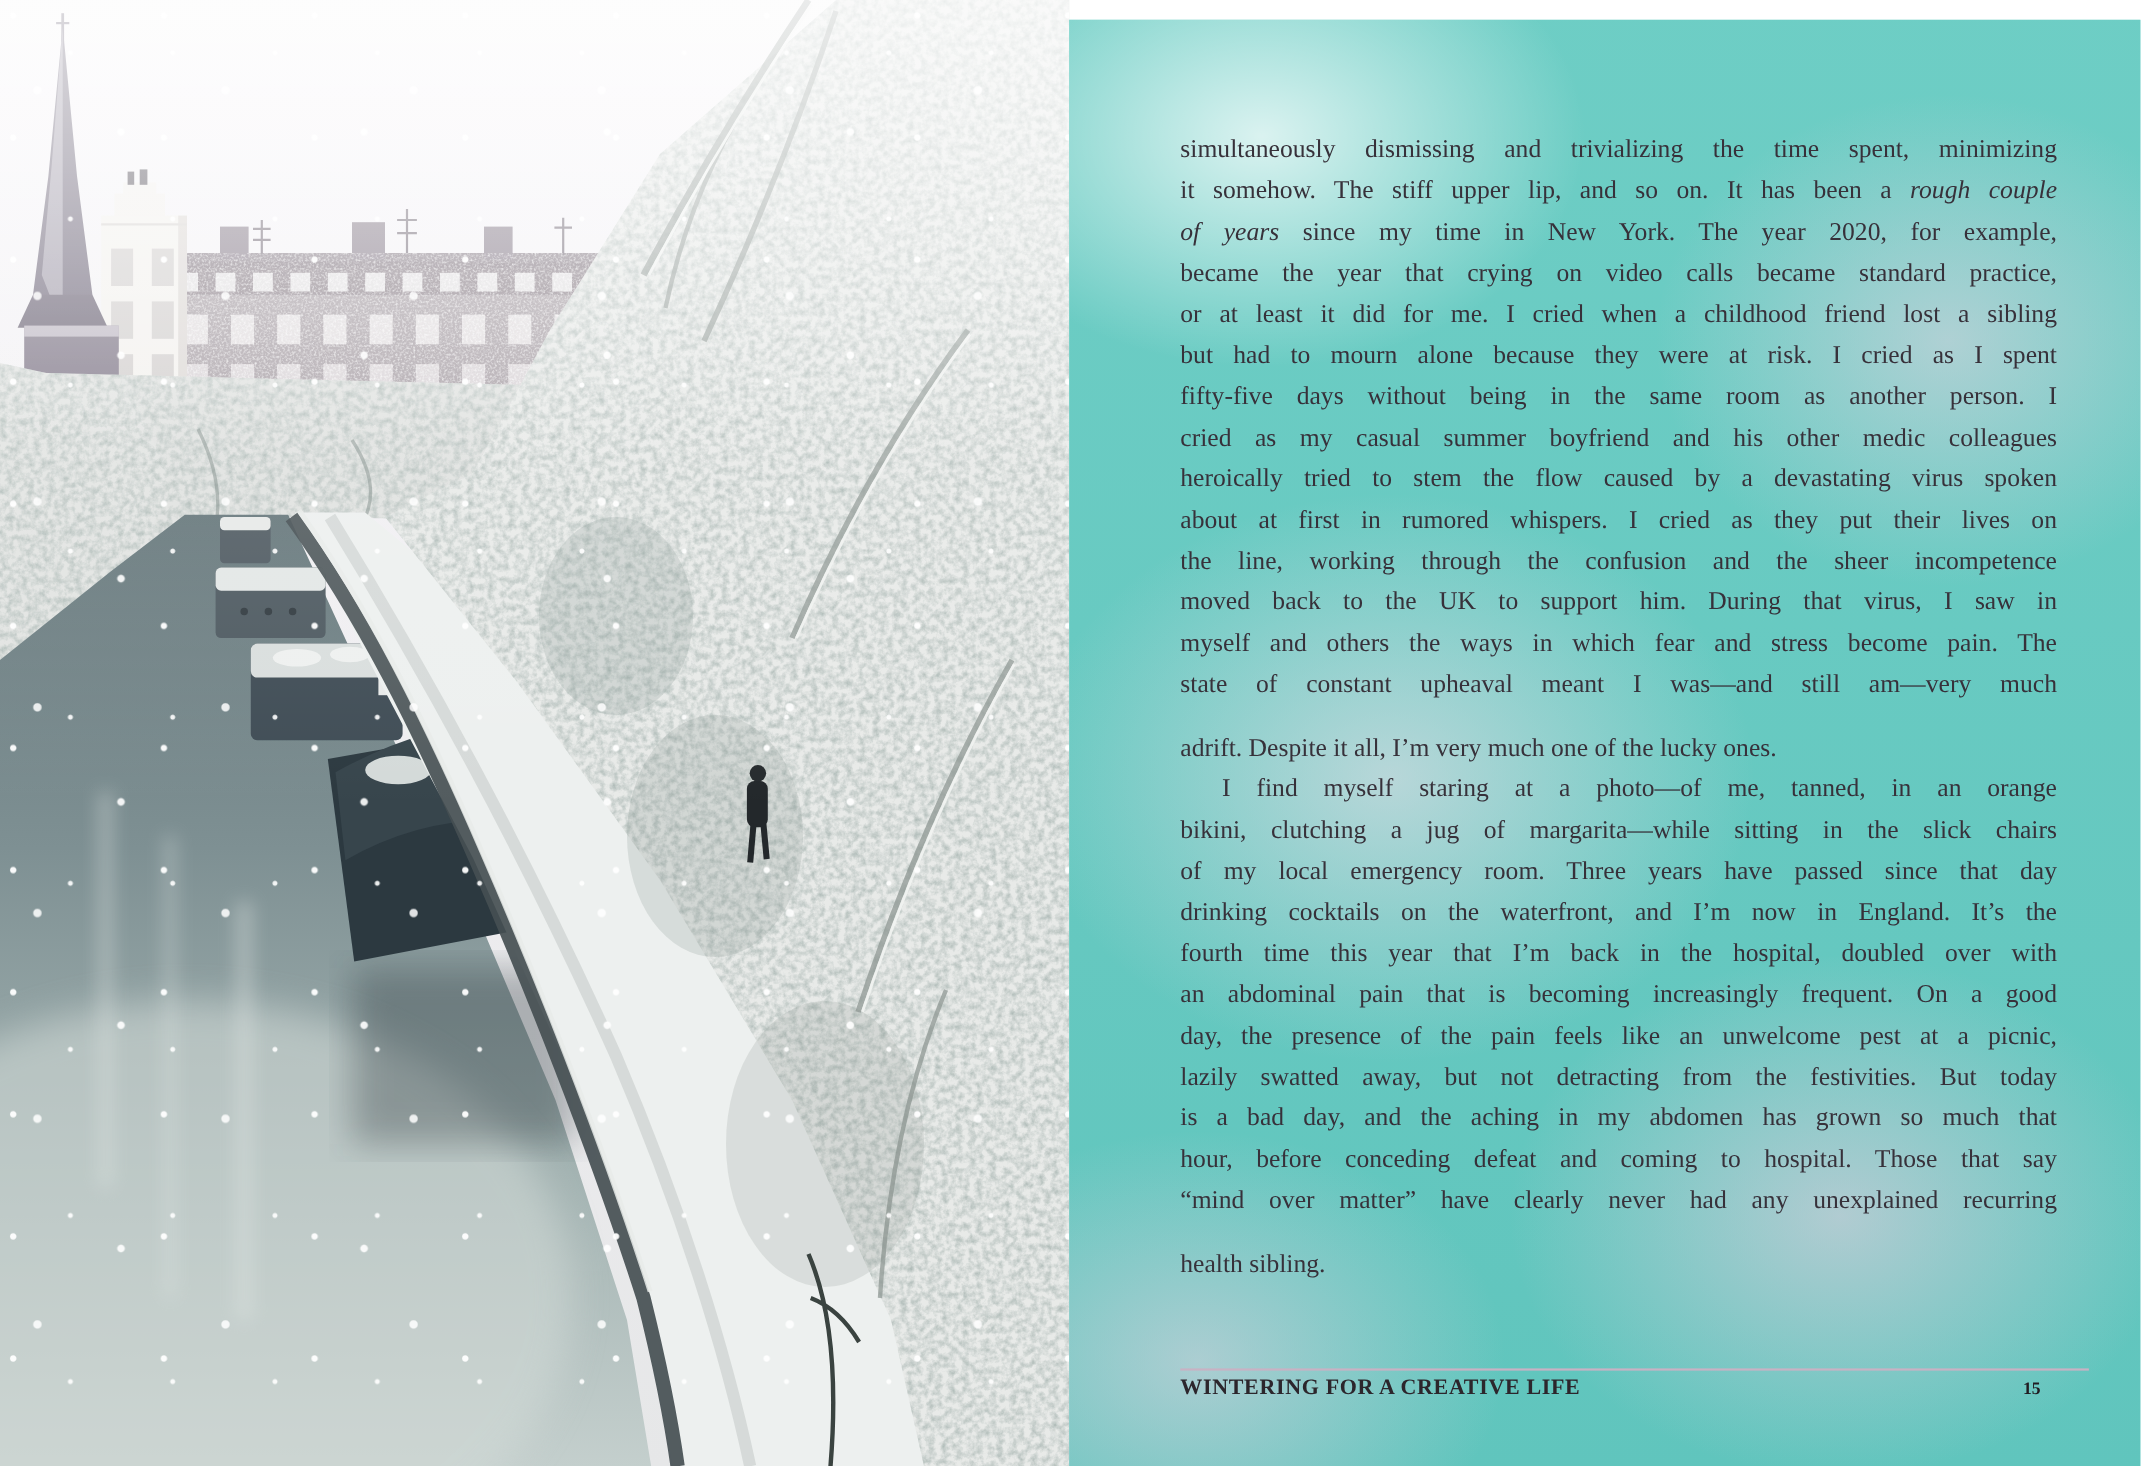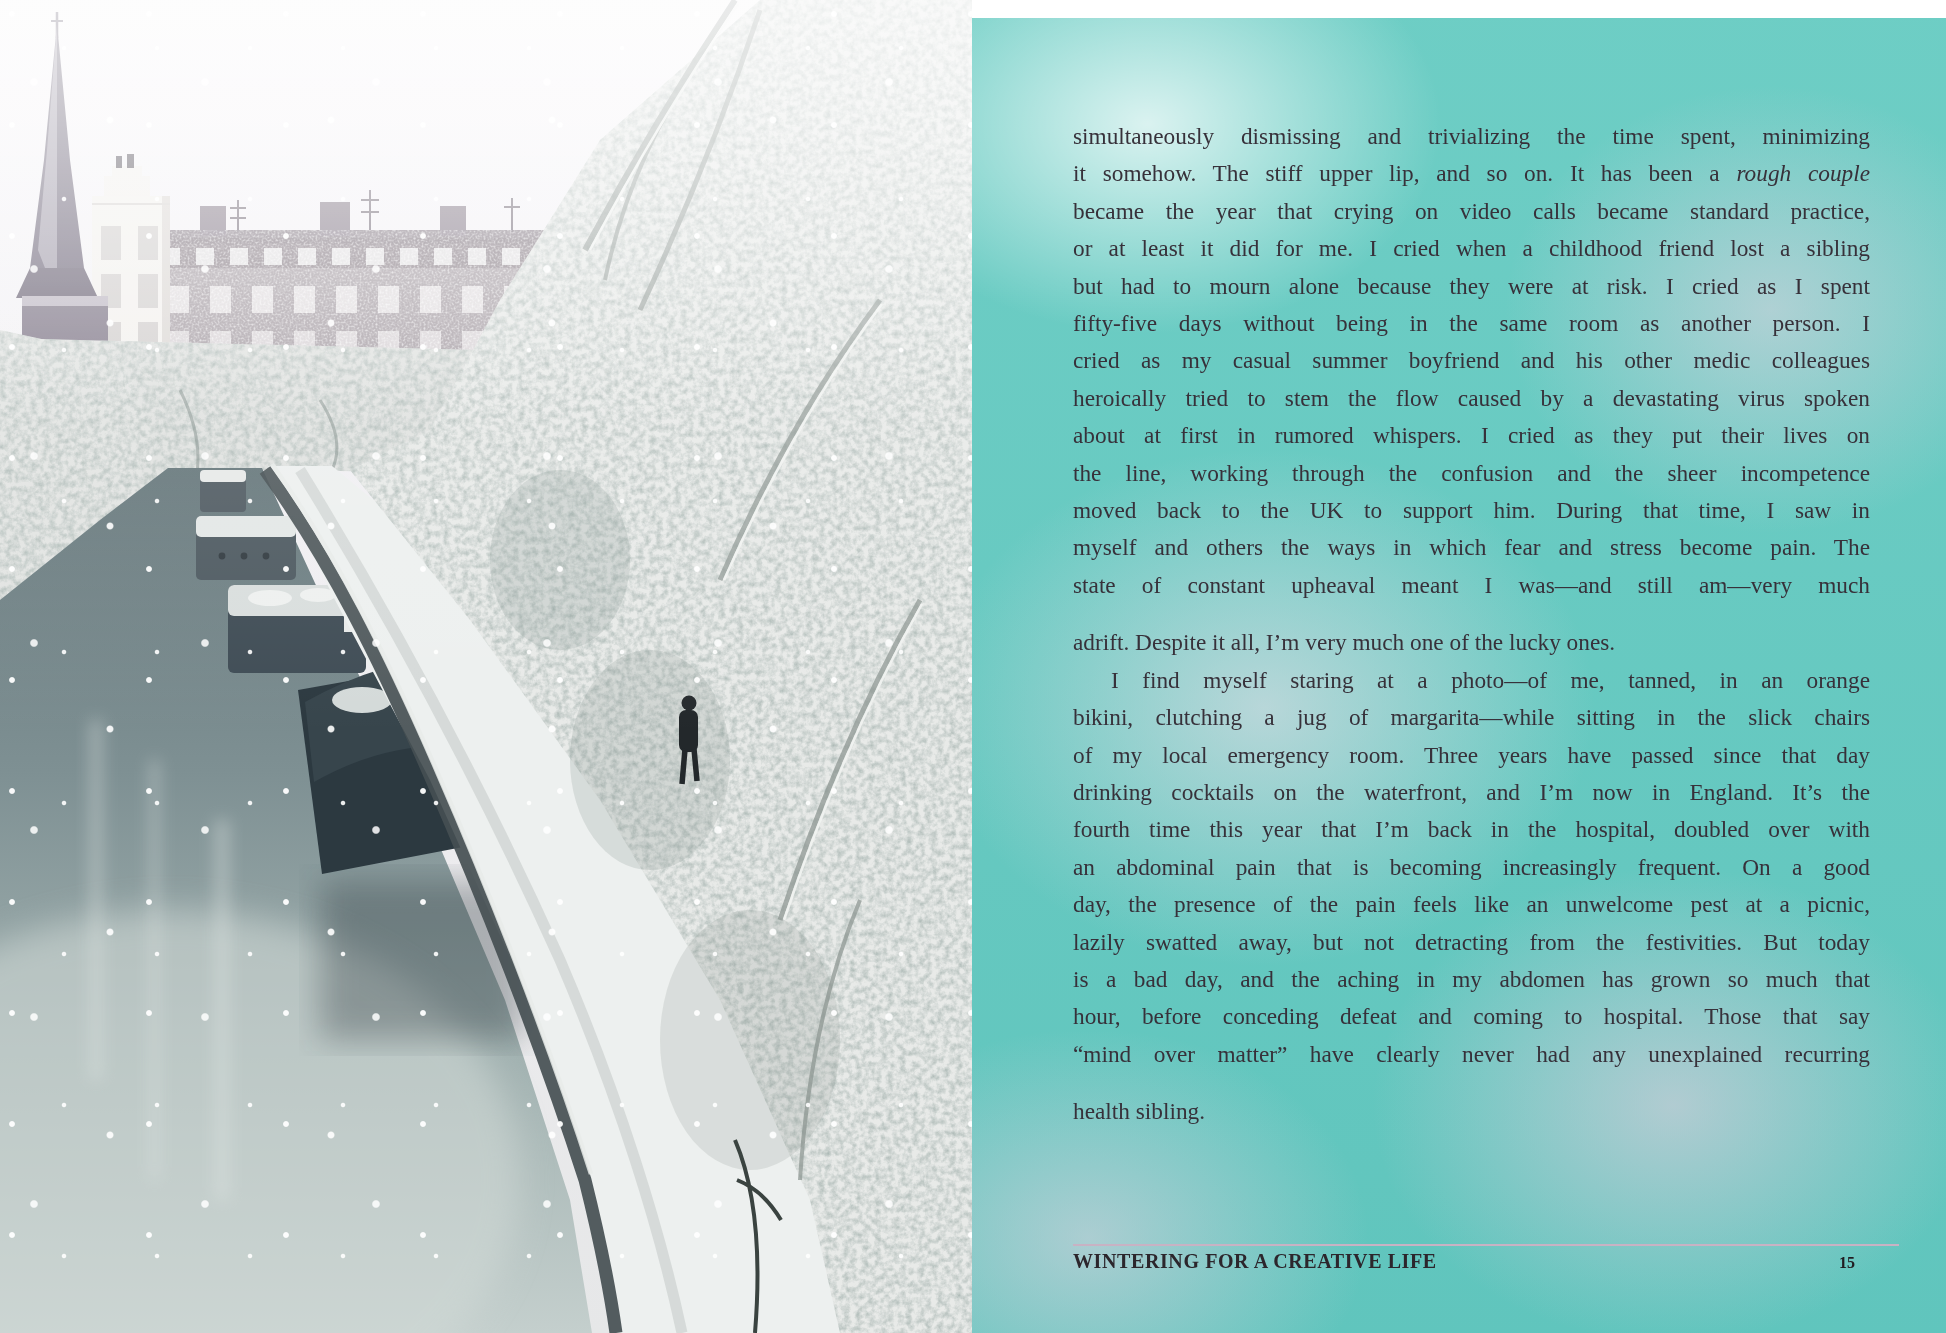--- a/index.html
+++ b/index.html
@@ -264,29 +264,30 @@
   <div class="haze-overlay"></div>
   <div class="snow-overlay"></div>
 </div>
 
 <div class="page">
   <div class="wash"></div>
 
   <div class="text-block">
       <div class="line">simultaneously dismissing and trivializing the time spent, minimizing</div>
       <div class="line">it somehow. The stiff upper lip, and so on. It has been a <i>rough couple</i></div>
+      <div class="line"><i>of years</i> since my time in New York. The year 2020, for example,</div>
       <div class="line">became the year that crying on video calls became standard practice,</div>
       <div class="line">or at least it did for me. I cried when a childhood friend lost a sibling</div>
       <div class="line">but had to mourn alone because they were at risk. I cried as I spent</div>
       <div class="line">fifty-five days without being in the same room as another person. I</div>
       <div class="line">cried as my casual summer boyfriend and his other medic colleagues</div>
       <div class="line">heroically tried to stem the flow caused by a devastating virus spoken</div>
       <div class="line">about at first in rumored whispers. I cried as they put their lives on</div>
       <div class="line">the line, working through the confusion and the sheer incompetence</div>
-      <div class="line">moved back to the UK to support him. During that time, I saw in</div>
+      <div class="line">moved back to the UK to support him. During that virus, I saw in</div>
       <div class="line">myself and others the ways in which fear and stress become pain. The</div>
       <div class="line">state of constant upheaval meant I was—and still am—very much</div>
       <div class="line para-end">adrift. Despite it all, I’m very much one of the lucky ones.</div>
       <div class="line indent">I find myself staring at a photo—of me, tanned, in an orange</div>
       <div class="line">bikini, clutching a jug of margarita—while sitting in the slick chairs</div>
       <div class="line">of my local emergency room. Three years have passed since that day</div>
       <div class="line">drinking cocktails on the waterfront, and I’m now in England. It’s the</div>
       <div class="line">fourth time this year that I’m back in the hospital, doubled over with</div>
       <div class="line">an abdominal pain that is becoming increasingly frequent. On a good</div>
       <div class="line">day, the presence of the pain feels like an unwelcome pest at a picnic,</div>

